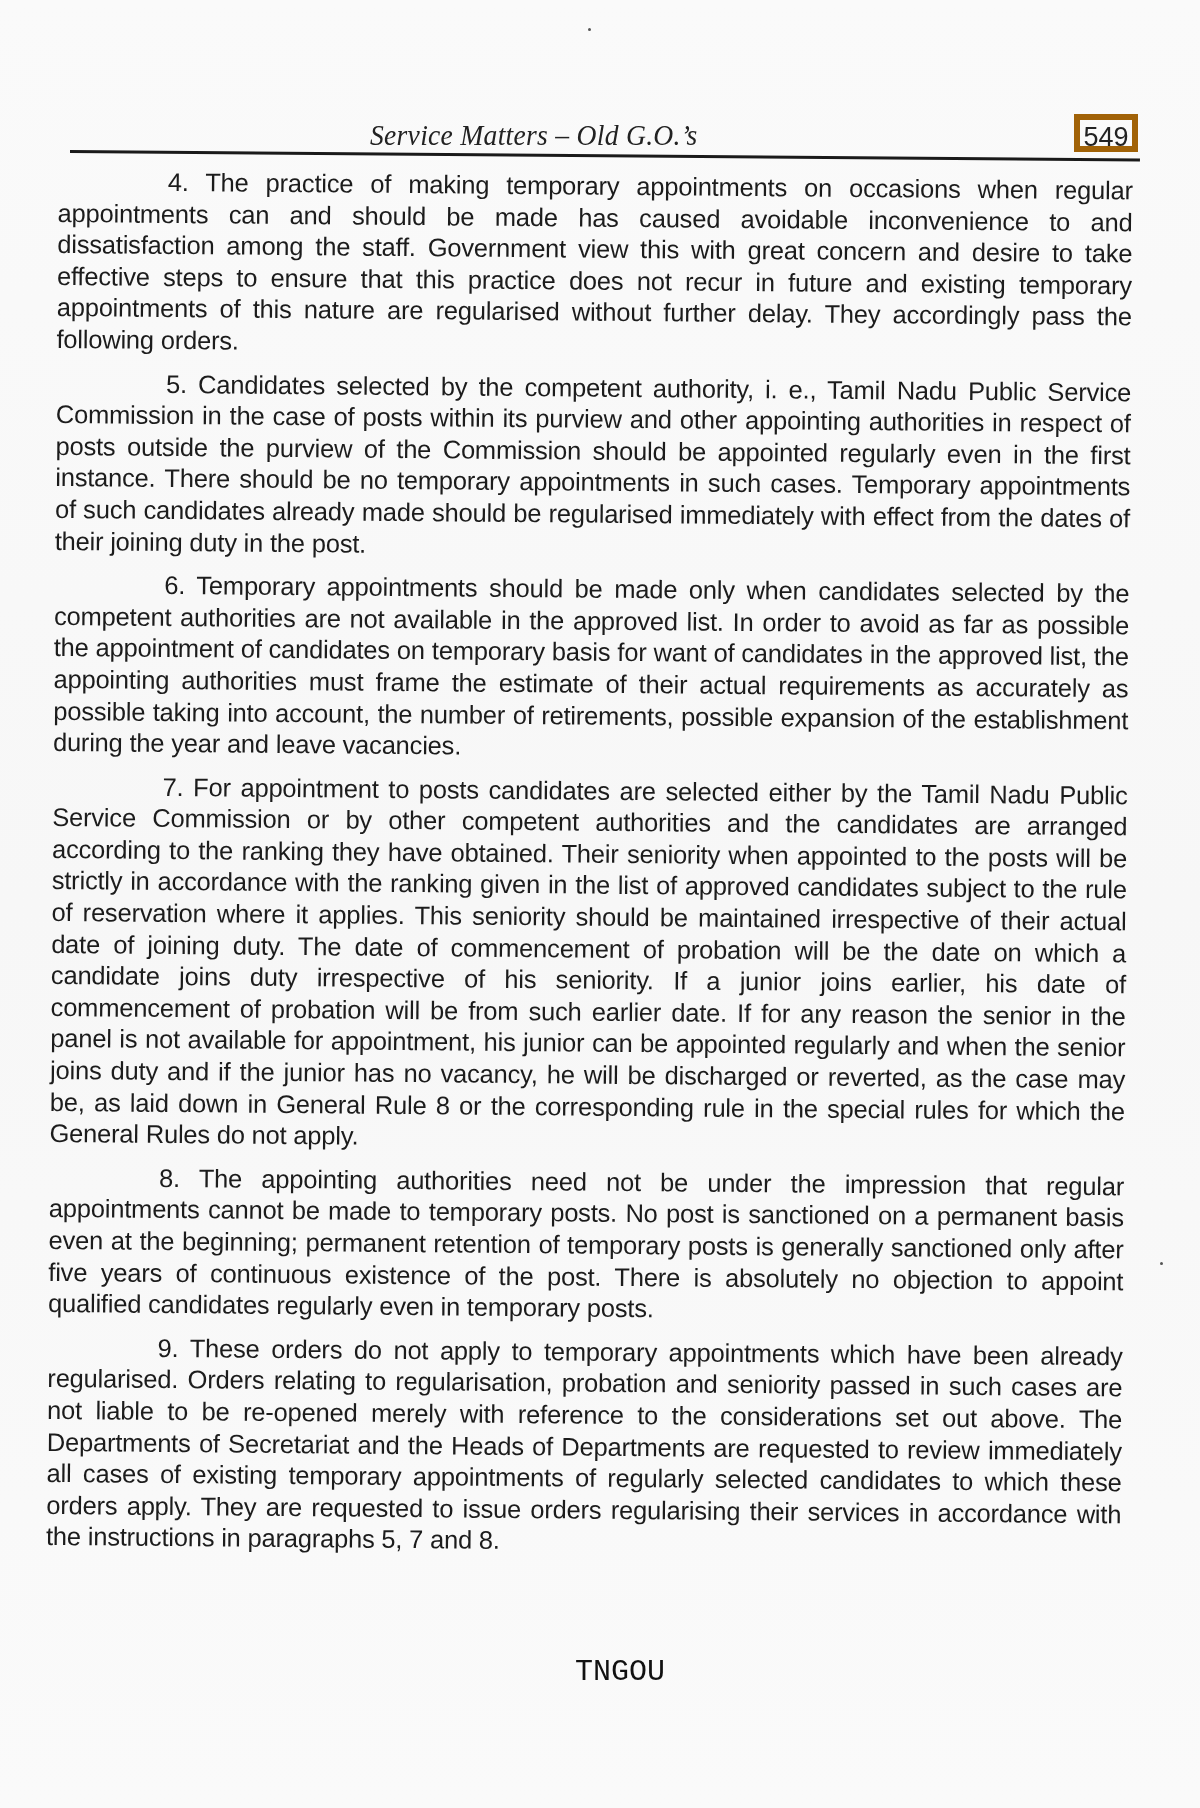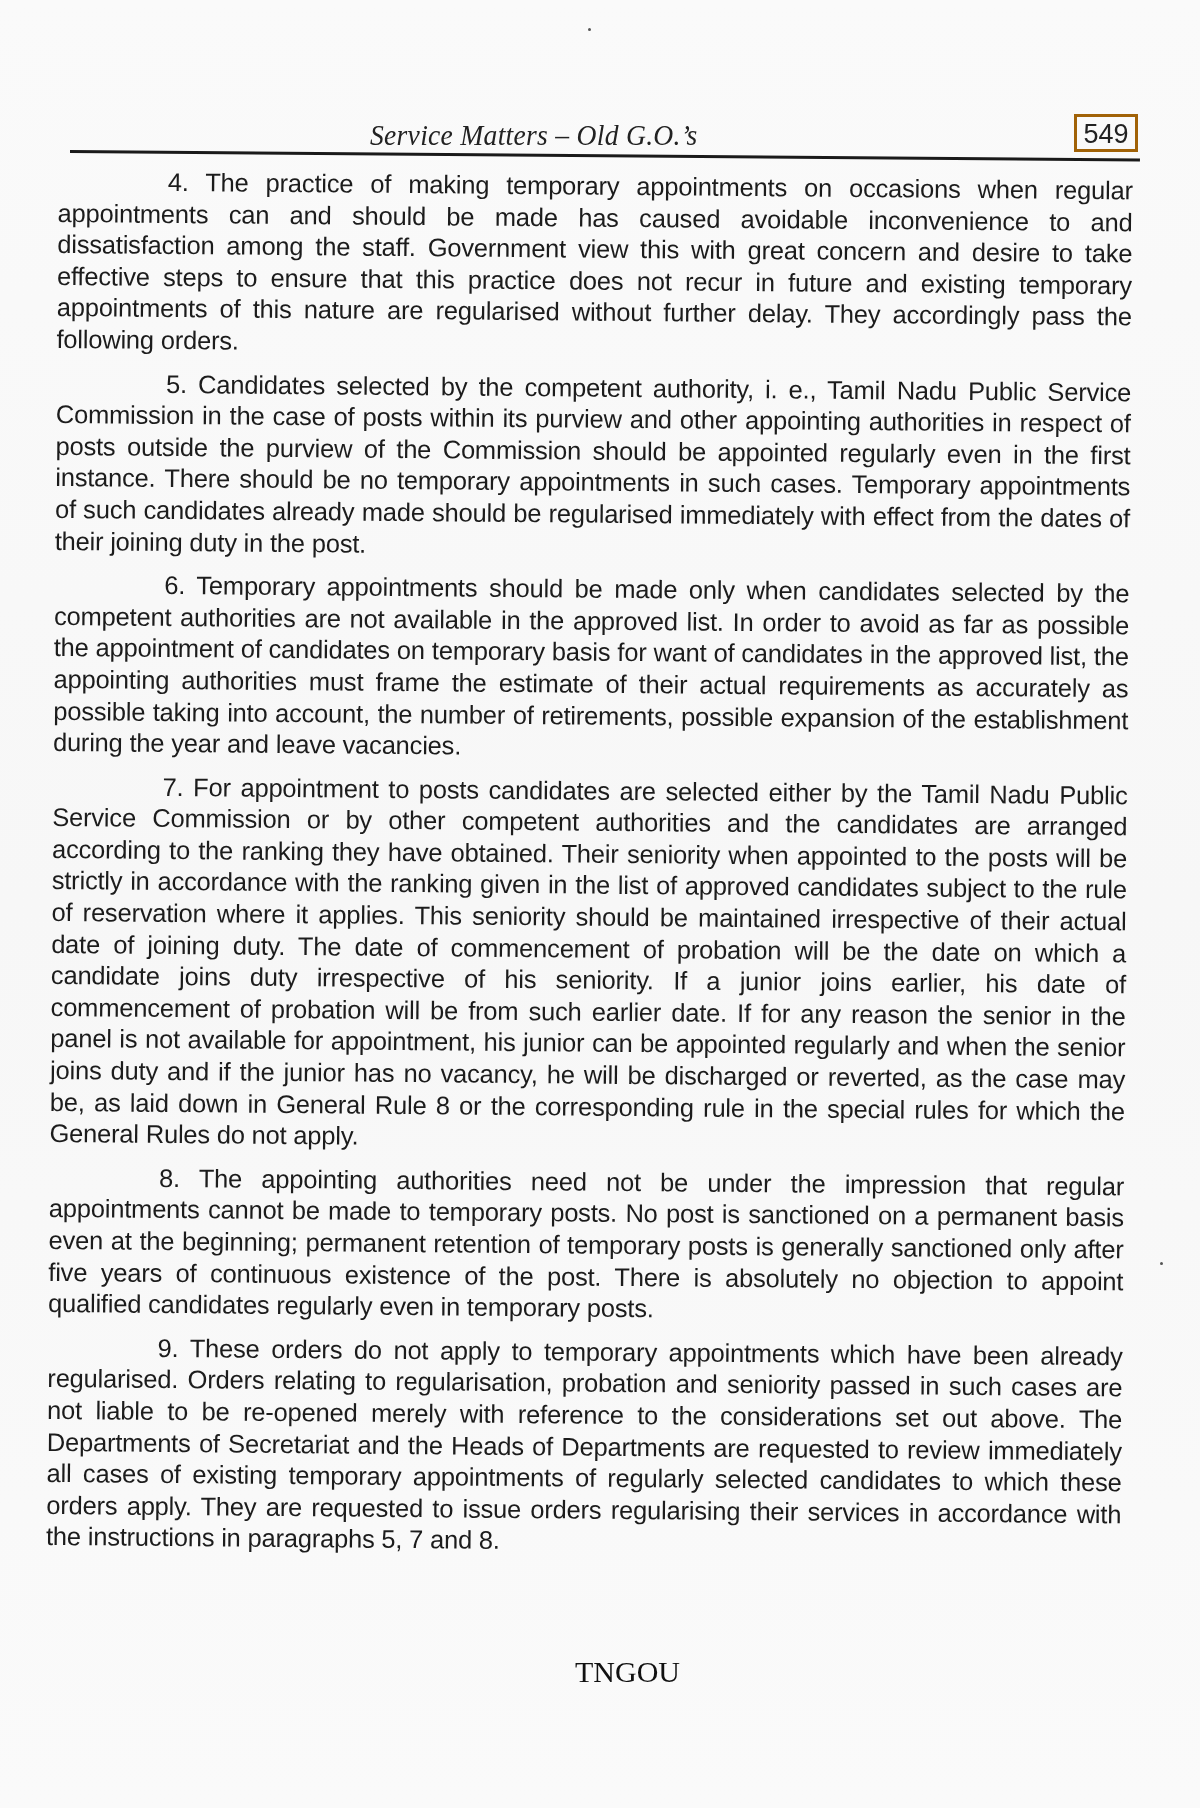--- a/index.html
+++ b/index.html
@@ -14,37 +14,37 @@
     background: linear-gradient(180deg,#fafafa 0%,#f7f7f7 50%,#fafafa 100%);
   }
   .running-head {
     position:absolute; left:370px; top:118px;
     font-family:"Liberation Serif", serif; font-style:italic;
     font-size:30px; color:#222; letter-spacing:0.3px;
     transform:scaleX(0.92); transform-origin:left center;
   }
   .page-num {
     position:absolute; left:1074px; top:114px; width:64px; height:38px;
-    border:3px solid #a16207; box-sizing:border-box;
+    border:6px solid #a16207; box-sizing:border-box;
     font-size:27px; text-align:center; line-height:34px; color:#222;
   }
   .head-rule {
     position:absolute; left:70px; top:150px; width:1070px; height:3px;
     background:#1a1a1a; transform:rotate(0.45deg); transform-origin:left center;
   }
   .body-text {
     position:absolute; left:58px; top:166px; width:1075px;
     font-size:25.5px; line-height:31.6px;
     text-align:justify; transform:rotate(0.5deg); transform-origin:left top;
   }
   .para { margin:0; text-indent:110px; font-stretch:condensed; letter-spacing:-0.2px; }
   .para + .para { margin-top:12px; }
   .footer-mark {
     position:absolute; left:575px; top:1655px;
-    font-family:Liberation Serif, serif; font-size:30px; color:#111;
+    font-family:Liberation Mono, monospace; font-size:30px; color:#111;
   }
   .speck { position:absolute; width:3px; height:3px; background:#555; border-radius:50%; }
 </style>
 </head>
 <body>
 
 <div class="page-bg"></div>
 
 <div class="running-head">Service Matters – Old G.O.’s</div>
 <div class="page-num">549</div>

